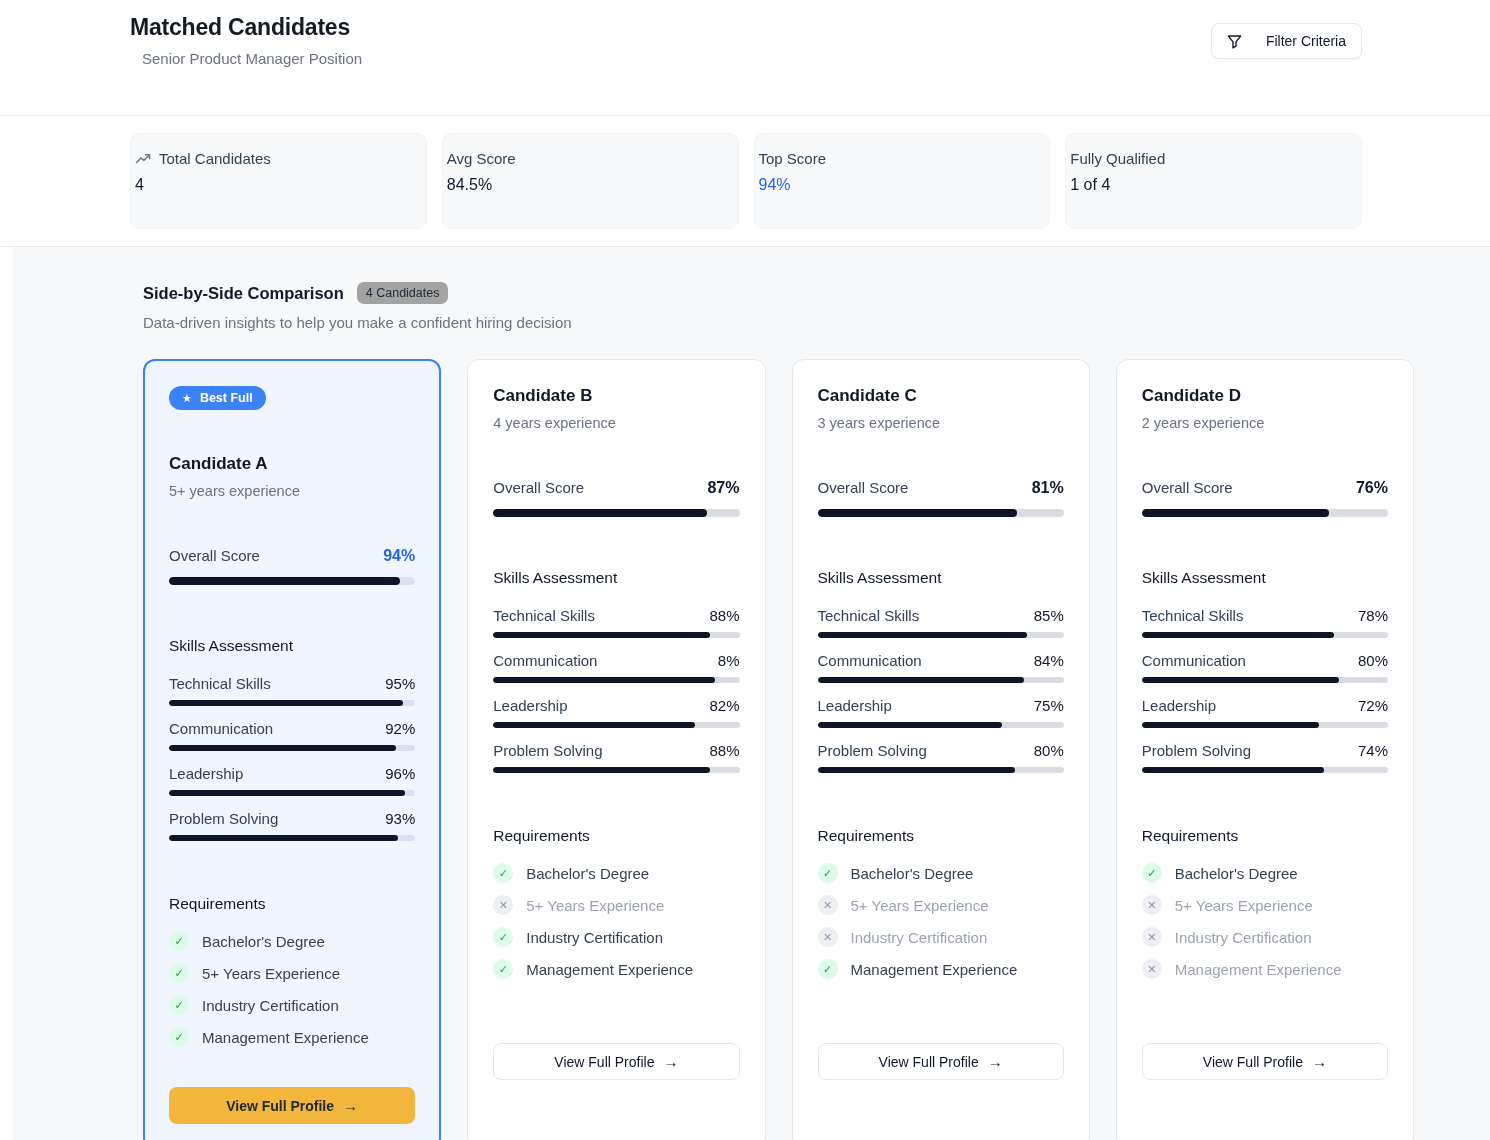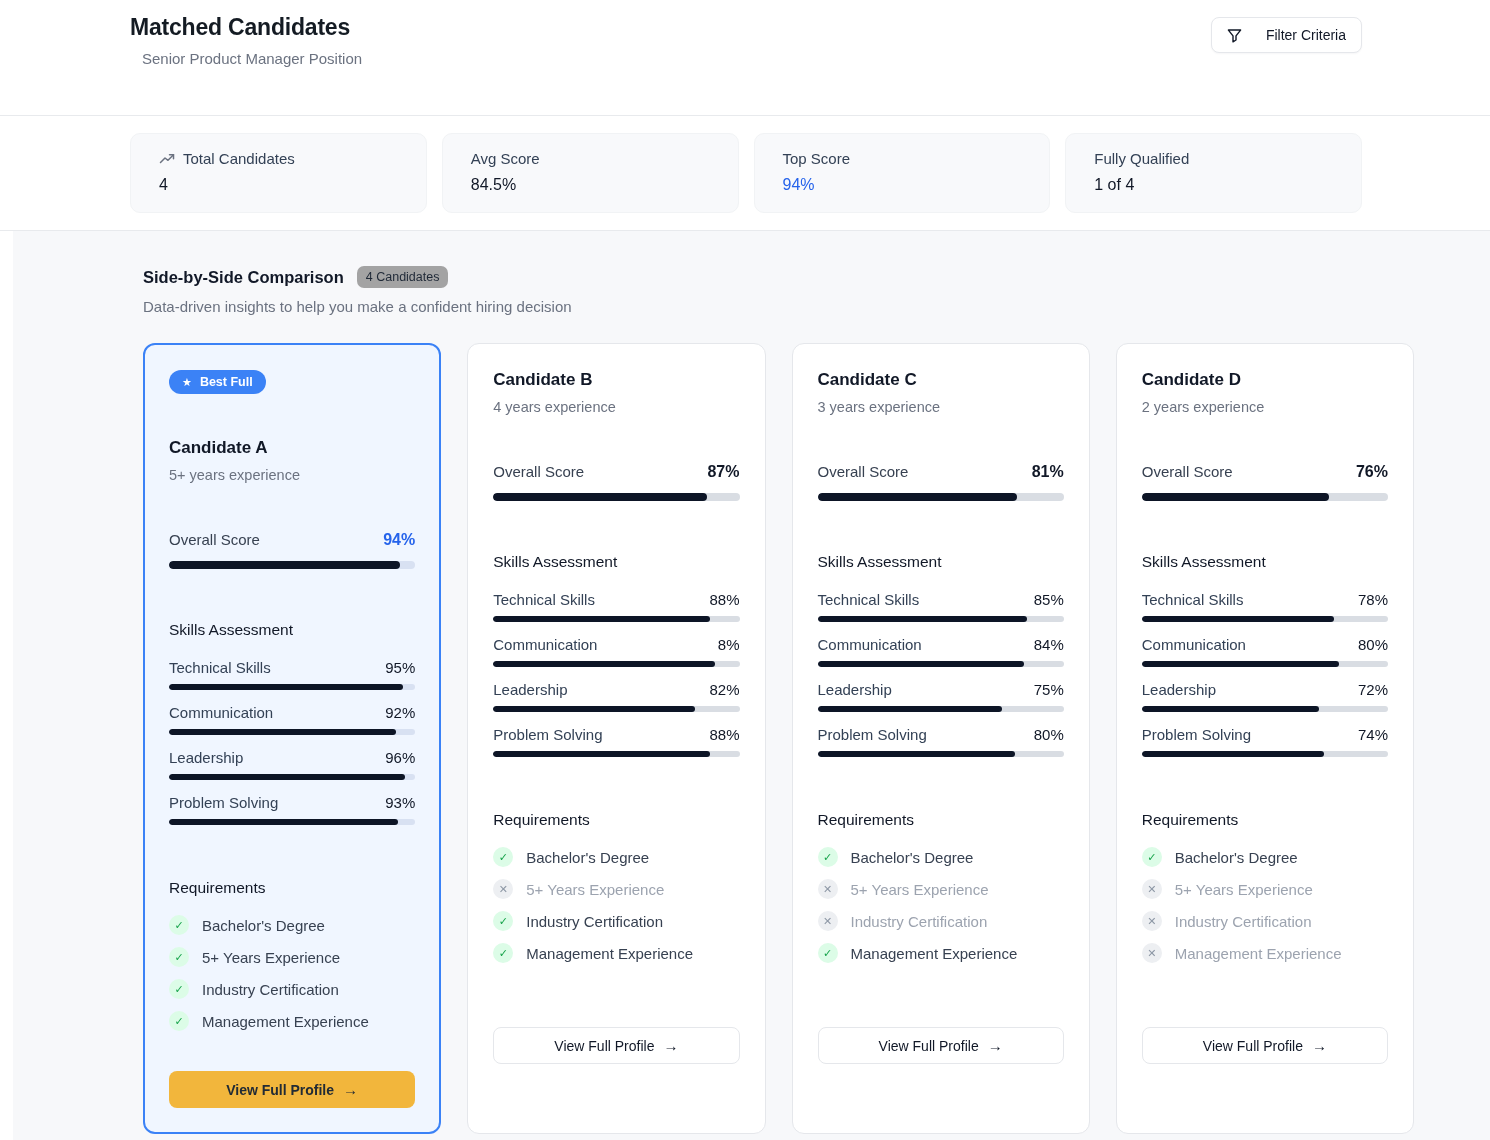--- a/index.html
+++ b/index.html
@@ -5,30 +5,30 @@
   * { box-sizing: border-box; margin: 0; padding: 0; }
   html, body { width: 1490px; height: 1140px; overflow: hidden; background: #ffffff;
     font-family: "Liberation Sans", "DejaVu Sans", sans-serif; color: #111827; }
 
   
   .page-header { height: 116px; padding: 14px 128px 0 130px; display: flex;
     justify-content: space-between; align-items: flex-start; background: #fff;
     border-bottom: 1px solid #e8eaed; }
   .page-title { font-size: 23px; font-weight: 700; letter-spacing: -0.2px; color: #141b23; }
   .page-subtitle { margin-top: 9px; font-size: 15px; color: #6b7280; margin-left: 12px; }
-  .filter-btn { margin-top: 3px; display: inline-flex; align-items: center; gap: 24px;
+  .filter-btn { margin-top: 9px; display: inline-flex; align-items: center; gap: 24px;
     padding: 9px 15px; background: #fff; border: 1px solid #e5e7eb; border-radius: 8px;
     font-size: 14px; font-weight: 500; color: #111827; cursor: pointer;
     box-shadow: 0 1px 2px rgba(16,24,40,.04); font-family: inherit; }
 
   
   .stats-row { padding: 17px 128px 17px 130px; background: #fff; border-bottom: 1px solid #e8eaed;
     display: grid; grid-template-columns: repeat(4, 1fr); gap: 15px; }
   .stat-card { background: #f8f9fb; border: 1px solid #f1f3f5; border-radius: 10px;
-    padding: 16px 28px; height: 80px; }
+    padding: 16px 4px; height: 96px; }
   .stat-label-row { display: flex; align-items: center; gap: 8px; font-size: 15px; color: #334155; }
   .stat-icon { display: inline-flex; color: #6b7280; }
   .stat-value { margin-top: 9px; font-size: 16px; font-weight: 500; color: #111827; }
   .stat-value.accent { color: #2563eb; }
 
   
   .main-section { background: #f7f8fa; height: 927px; padding: 35px 76px 25px 130px; margin-left: 13px; }
   .section-title-row { display: flex; align-items: center; gap: 13px; }
   .section-title { font-size: 16.5px; font-weight: 600; color: #111827; }
   .count-badge { background: #a3a3a3; border-radius: 7px; padding: 4px 9px;

